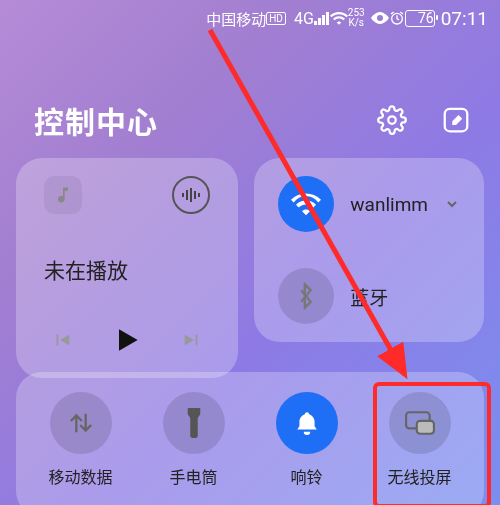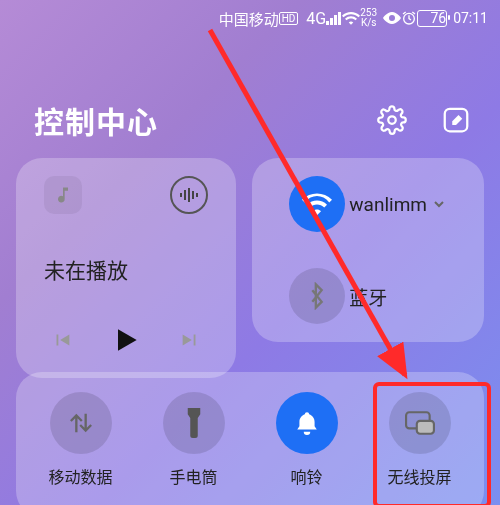--- a/index.html
+++ b/index.html
@@ -19,21 +19,21 @@
   .row1{position:absolute;top:158px;left:16px;right:16px;display:flex;gap:16px}
   .card{background:rgba(255,255,255,.25);border-radius:26px}
   .media{flex:1.1;height:184px;padding:18px 28px;display:flex;flex-direction:column;justify-content:space-between;color:#3a3a3a}
   .mtop{display:flex;justify-content:space-between;align-items:center}
   .note{width:38px;height:38px;border-radius:10px;background:rgba(0,0,0,.06);display:flex;align-items:center;justify-content:center;color:#777}
   .ring{width:34px;height:34px;border-radius:50%;border:2px solid #555;display:flex;align-items:center;justify-content:center}
   .mtitle{font-size:21px;color:#222}
   .controls{display:flex;justify-content:space-between;align-items:center;padding:0 6px}
   .controls .side{color:#888}
   .net{flex:.9;height:184px;display:flex;flex-direction:column}
-  .nrow{flex:1;display:flex;align-items:center;gap:4px;padding:0 37px}
+  .nrow{flex:1;display:flex;align-items:center;gap:16px;padding:0 24px}
   .cir{width:56px;height:56px;border-radius:50%;display:flex;align-items:center;justify-content:center;flex:none}
   .on{background:#1e6ff5;color:#fff}
   .off{background:rgba(0,0,0,.12);color:#666}
   .nlab{font-size:19px;color:#222;flex:1;white-space:nowrap;overflow:hidden}
   .row2{position:absolute;top:372px;left:16px;right:16px;height:133px;border-radius:26px;
     background:rgba(255,255,255,.25);display:flex;padding:12px 8px 0 8px}
   .tile{flex:1;display:flex;flex-direction:column;align-items:center;gap:10px;color:#222}
   .tile .cir{width:62px;height:62px;margin-top:8px}
   .tlab{font-size:16px;white-space:nowrap}
   .hl{position:absolute;border:4px solid #ff2a2a;border-radius:6px;pointer-events:none}
@@ -62,21 +62,21 @@
   <svg width="18" height="14" viewBox="0 0 24 16" style="margin-left:6px">
     <path d="M12 0C5 0 0 8 0 8s5 8 12 8 12-8 12-8S19 0 12 0zm0 12a4 4 0 110-8 4 4 0 010 8z" fill="#fff"></path>
     </svg>
   <svg width="16" height="16" viewBox="0 0 24 24">
     <circle cx="12" cy="13" r="8" fill="none" stroke="#fff" stroke-width="2"></circle>
     <path d="M12 8v5l3 2M3 6l4-3M21 6l-4-3" stroke="#fff" stroke-width="2" fill="none"></path>
     </svg>
   <span class="batt">
       <span>76</span>
     </span>
-  <span style="font-size:14px;margin-left:6px">07:11</span>
+  <span style="font-size:19px;margin-left:6px">07:11</span>
 </div>
 
 <div class="header">
   <h1>控制中心</h1>
   <div class="hicons">
     <div class="hbtn">
       <svg width="30" height="30" viewBox="0 0 24 24" fill="none" stroke="#fff" stroke-width="1.8">
         <circle cx="12" cy="12" r="3"></circle>
           <path d="M19.4 15a1.6 1.6 0 00.3 1.8l.1.1a2 2 0 11-2.8 2.8l-.1-.1a1.6 1.6 0 00-1.8-.3 1.6 1.6 0 00-1 1.5V21a2 2 0 11-4 0v-.1a1.6 1.6 0 00-1-1.5 1.6 1.6 0 00-1.8.3l-.1.1a2 2 0 11-2.8-2.8l.1-.1a1.6 1.6 0 00.3-1.8 1.6 1.6 0 00-1.5-1H3a2 2 0 110-4h.1a1.6 1.6 0 001.5-1 1.6 1.6 0 00-.3-1.8l-.1-.1a2 2 0 112.8-2.8l.1.1a1.6 1.6 0 001.8.3h0a1.6 1.6 0 001-1.5V3a2 2 0 114 0v.1a1.6 1.6 0 001 1.5 1.6 1.6 0 001.8-.3l.1-.1a2 2 0 112.8 2.8l-.1.1a1.6 1.6 0 00-.3 1.8v0a1.6 1.6 0 001.5 1H21a2 2 0 110 4h-.1a1.6 1.6 0 00-1.5 1z"></path>
         </svg>

